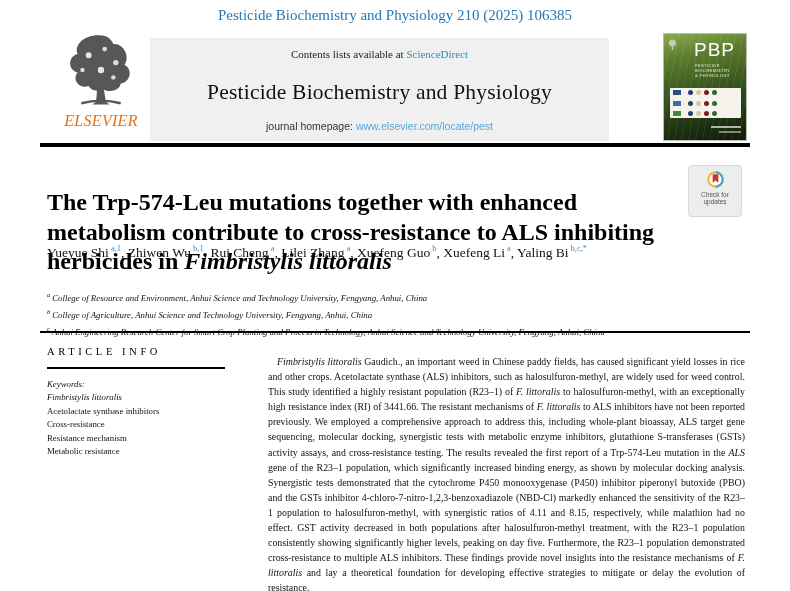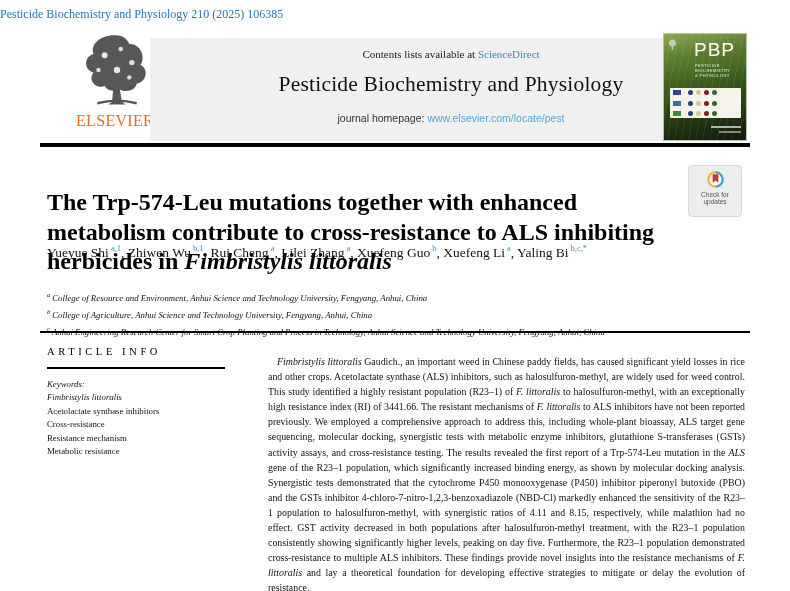--- a/index.html
+++ b/index.html
@@ -1,32 +1,32 @@
 <!DOCTYPE html>
 <html><head>
 <meta charset="utf-8">
 <style>
   html,body{margin:0;padding:0;background:#fff;}
   #page{position:relative;width:790px;height:591px;background:#fff;overflow:hidden;
         font-family:"Liberation Serif",serif;color:#1a1a1a;}
 
   
-  .citation{position:absolute;top:7px;left:0;width:100%;
-            font-size:12px;color:#2678b0;}
-
-  
-  .elsevier{position:absolute;left:60px;top:33px;width:94px;height:110px;text-align:right;}
+  .citation{position:absolute;top:7px;left:0;width:100%;text-align:center;
+            font-size:15px;color:#2678b0;}
+
+  
+  .elsevier{position:absolute;left:54px;top:33px;width:94px;height:110px;text-align:center;font-style:italic;}
   .elsevier .label{margin-top:1px;font-size:16px;color:#e0711c;letter-spacing:.3px;}
 
   
-  .banner{position:absolute;left:150px;top:38px;width:506px;height:103px;background:#f0f0f0;
-          text-align:center;padding-left:48px;}
+  .banner{position:absolute;left:150px;top:38px;width:459px;height:103px;background:#f0f0f0;
+          text-align:center;}
   .banner .contents{padding-top:10px;font-size:11px;color:#222;}
   .banner .contents a{color:#2e8bc0;text-decoration:none;}
-  .banner .jtitle{margin-top:12px;font-size:21.5px;color:#111;letter-spacing:.2px;}
+  .banner .jtitle{margin-top:20px;font-size:21.5px;color:#111;letter-spacing:.2px;}
   .banner .homepage{margin-top:15px;font-family:"Liberation Sans",sans-serif;
                     font-size:10.5px;color:#333;}
   .banner .homepage a{color:#55a7d8;text-decoration:none;}
 
   
   .cover{position:absolute;left:663px;top:33px;width:84px;height:108px;border:1px solid #b9bdb2;
          box-sizing:border-box;overflow:hidden;
          background:linear-gradient(168deg,#8aa84e 0%,#5c7d2e 22%,#3c5a1e 48%,#243c13 72%,#10190a 100%);}
   .cover:after{content:"";position:absolute;inset:0;
          background:repeating-linear-gradient(100deg,rgba(255,255,255,.07) 0 1px,transparent 1px 7px);}

